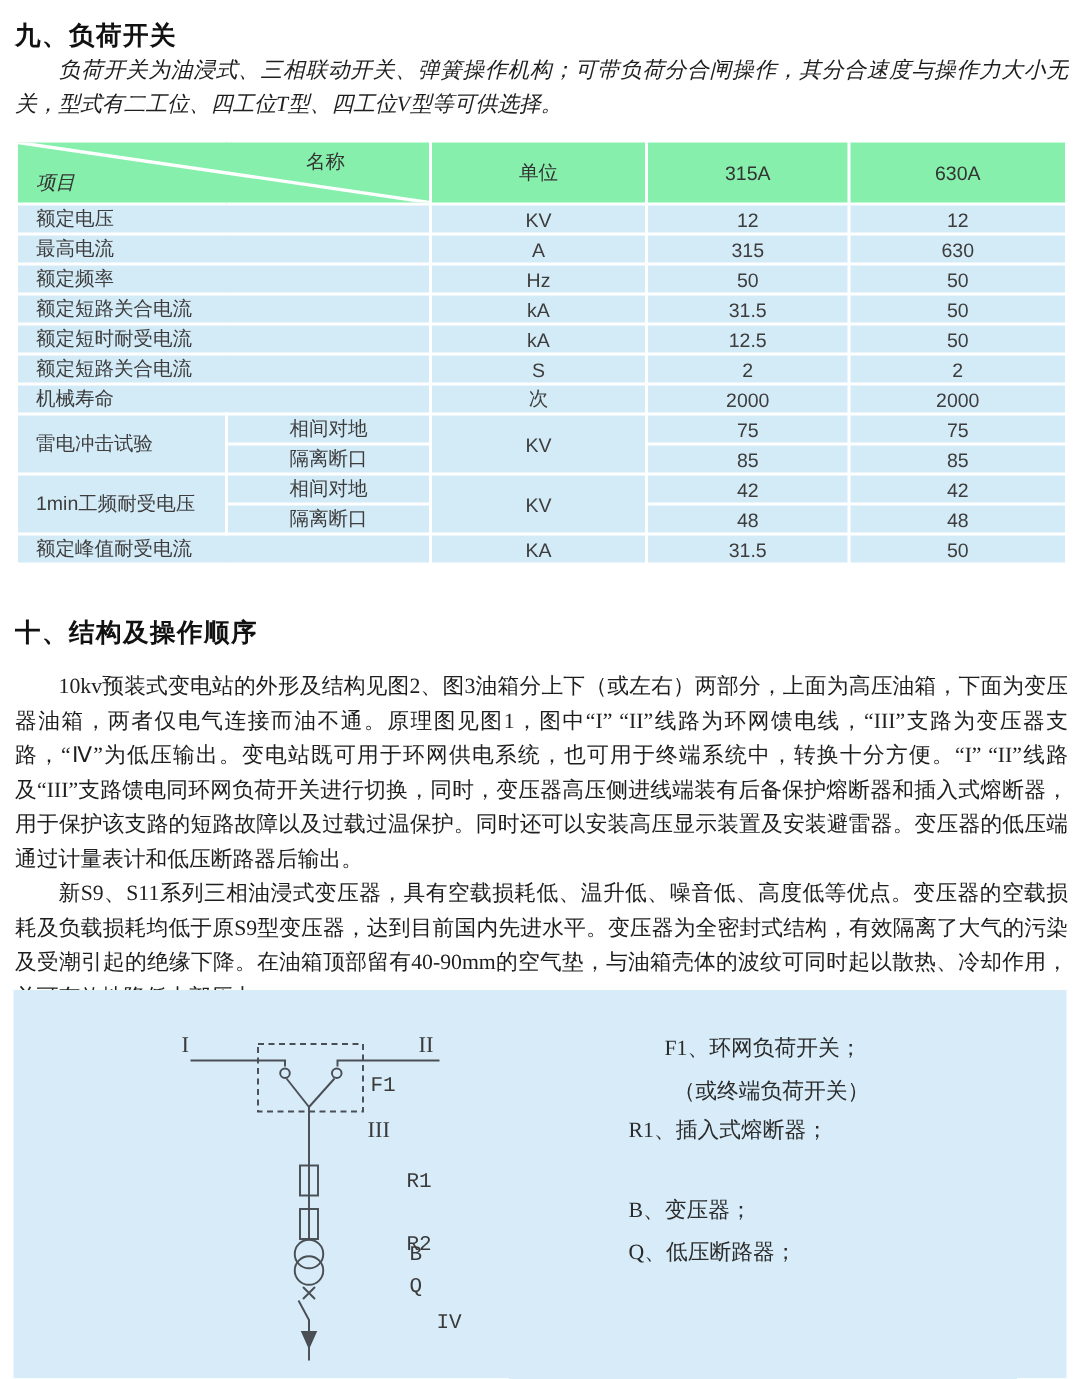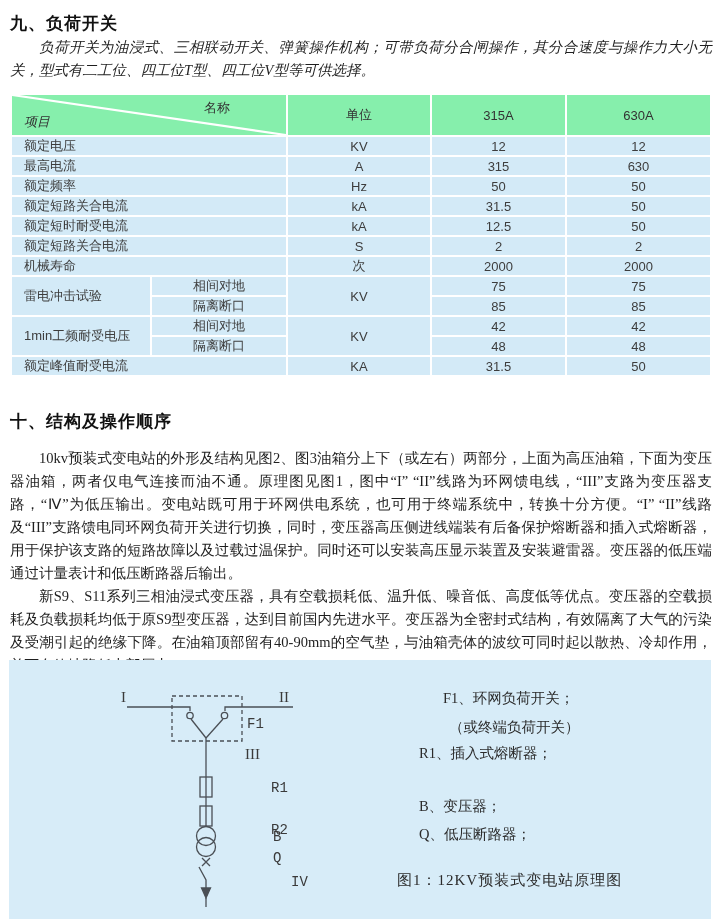--- a/index.html
+++ b/index.html
@@ -225,16 +225,15 @@
     <span class="dlabel" style="left:262px; top:162px;">R2</span>
     <span class="dlabel" style="left:264px; top:169px;">B</span>
     <span class="dlabel" style="left:264px; top:190px;">Q</span>
     <span class="dlabel" style="left:262px; top:214px;margin-left:20px;">IV</span>
 
     <div class="legend-line" style="top:29px;margin-left:24px;">F1、环网负荷开关；</div>
     <div class="legend-line indent" style="top:58px;">（或终端负荷开关）</div>
     <div class="legend-line" style="top:84px;">R1、插入式熔断器；</div>
     <div class="legend-line" style="top:137px;">B、变压器；</div>
     <div class="legend-line" style="top:165px;">Q、低压断路器；</div>
-    <div id="fig-caption">图1：12KV预装式变电站原理图</div>
   </div>
 
 </div>
 
 </body></html>

